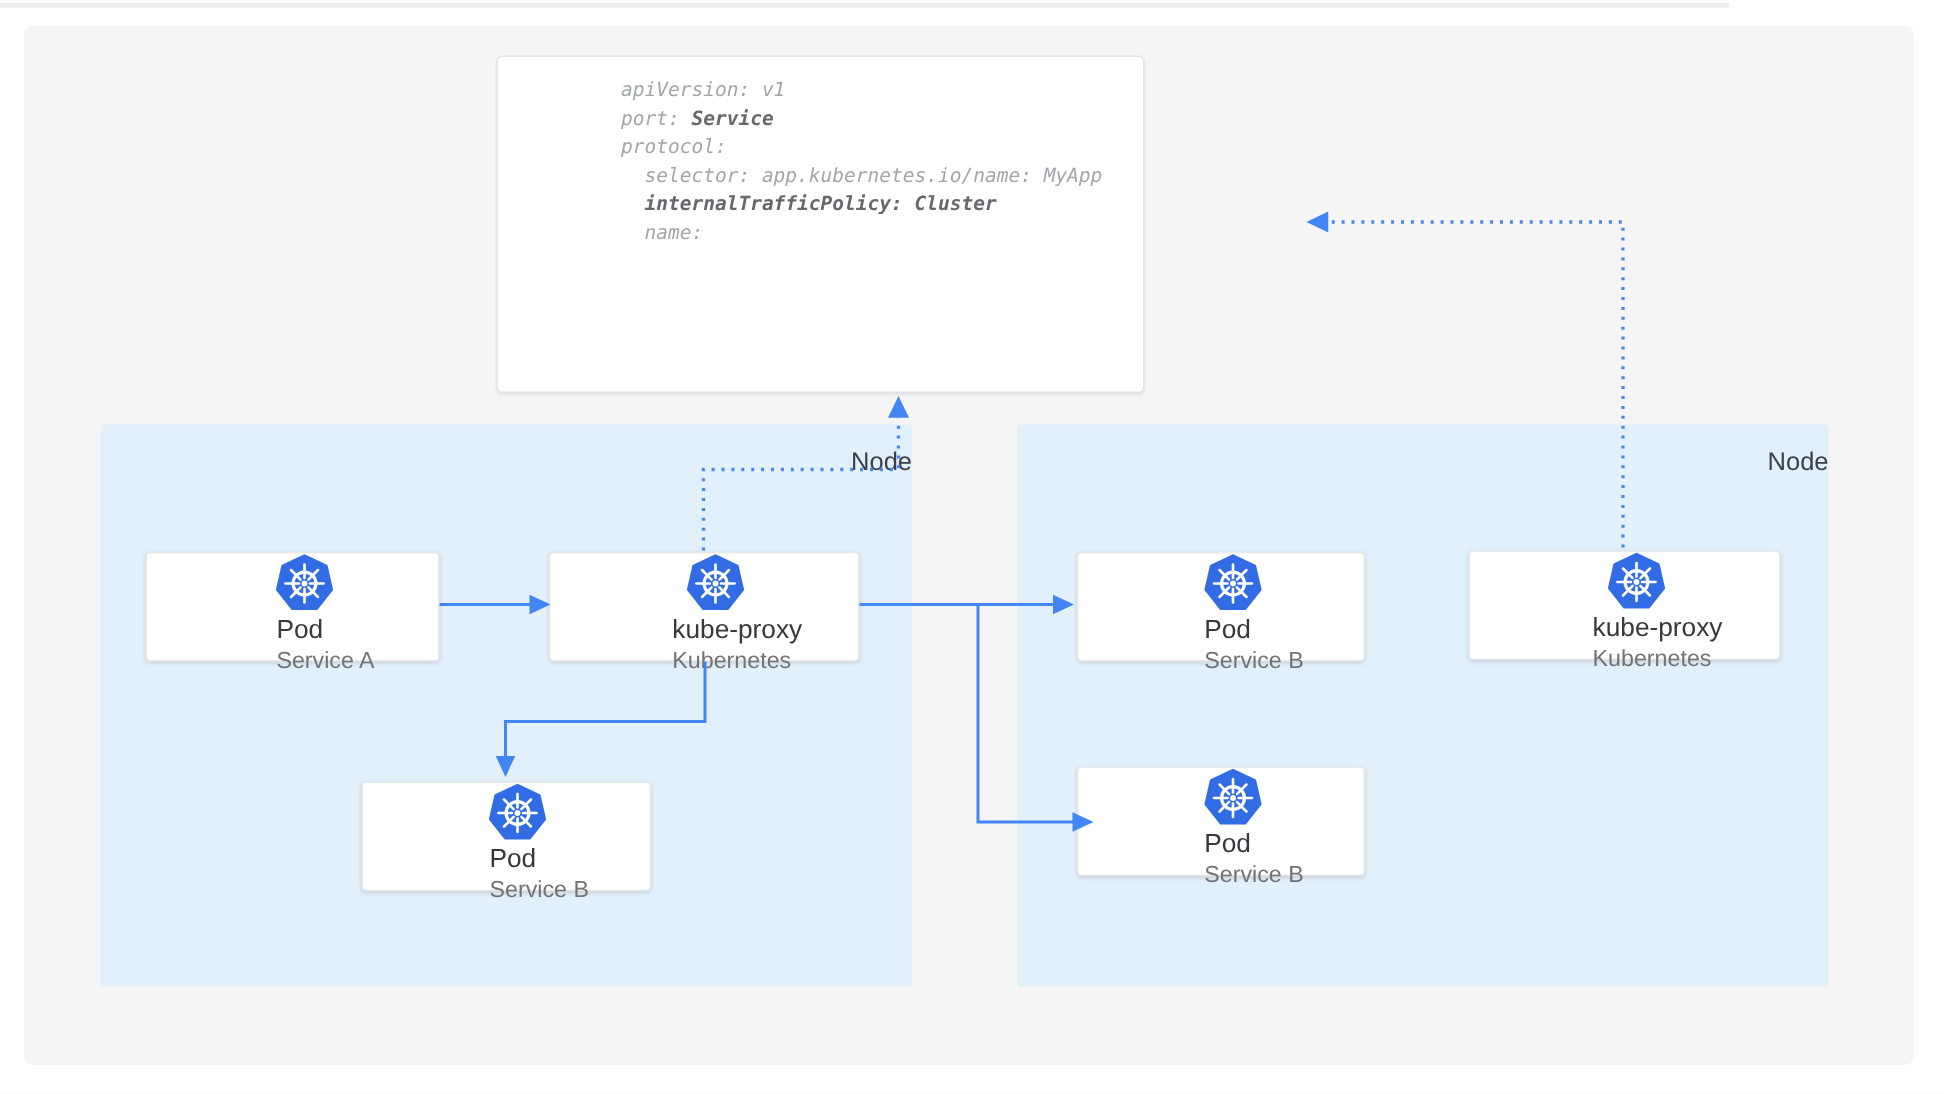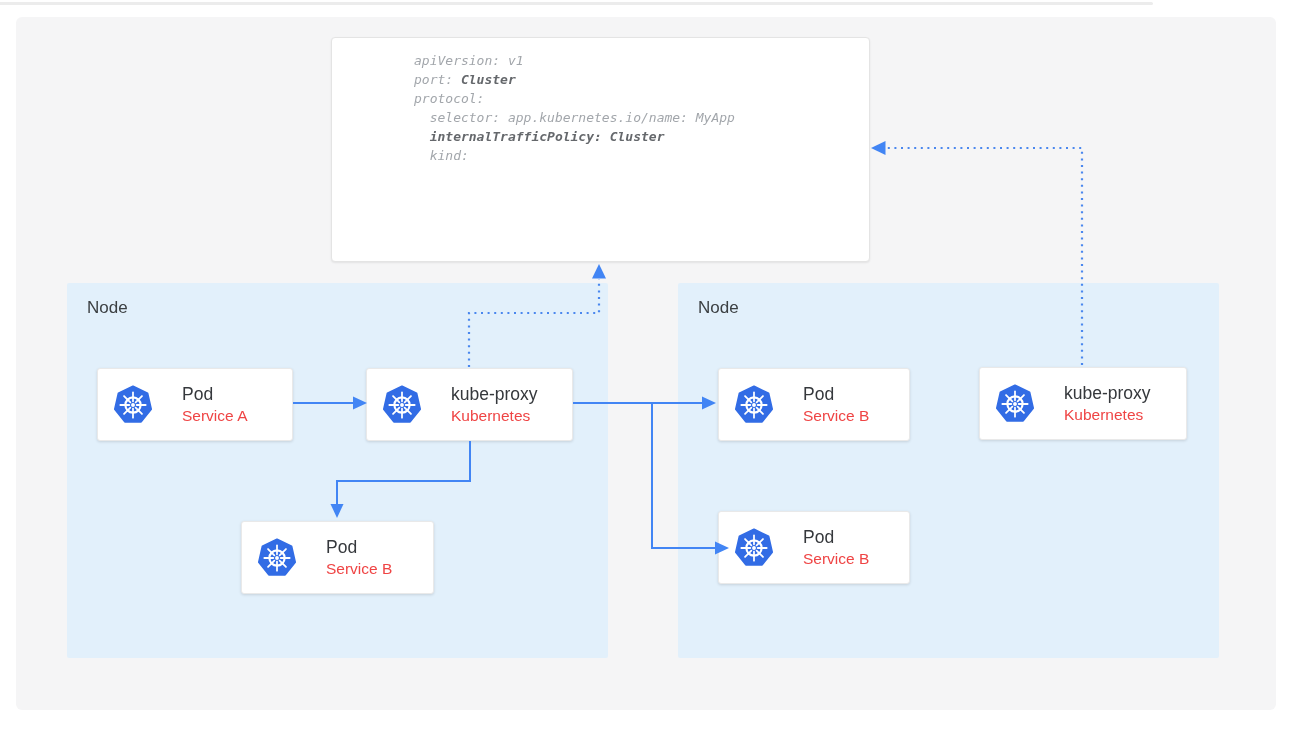--- a/index.html
+++ b/index.html
@@ -5,47 +5,47 @@
   html,body{margin:0;padding:0;}
   body{
     width:1296px;height:729px;position:relative;overflow:hidden;
     background:#ffffff;font-family:"Liberation Sans",sans-serif;
   }
   .top-line{position:absolute;left:0;top:2px;width:1153px;height:3px;background:#ececec;border-radius:0 2px 2px 0;}
   .canvas{position:absolute;left:16px;top:17px;width:1260px;height:693px;background:#f5f5f6;border-radius:6px;}
 
   
   .yaml-card{
-    position:absolute;left:331px;top:37px;width:539px;height:225px;box-sizing:border-box;
+    position:absolute;left:331px;top:37px;width:432px;height:225px;box-sizing:border-box;
     background:#ffffff;border:1px solid #e4e4e4;border-radius:4px;
     box-shadow:0 1px 2px rgba(0,0,0,.08);
     padding:13px 8px 0 82px;z-index:2;
   }
   .yline{
     font-family:"DejaVu Sans Mono","Liberation Mono",monospace;
     font-style:italic;font-size:13px;line-height:19px;color:#a2a6ab;white-space:pre;
   }
   .yline b{color:#65686c;font-weight:bold;}
 
   
   .node{position:absolute;background:#e2f0fb;border-radius:2px;z-index:1;}
   .node-left{left:67px;top:283px;width:541px;height:375px;}
   .node-right{left:678px;top:283px;width:541px;height:375px;}
-  .node-label{padding:15px 0 0 20px;font-size:17px;color:#3c4043;}
+  .node-label{padding:15px 0 0 20px;font-size:17px;color:#3c4043;text-align:right;}
 
   
   .ecard{
     position:absolute;height:73px;box-sizing:border-box;background:#ffffff;
     border:1px solid #e9e9e9;border-radius:3px;box-shadow:0 1px 3px rgba(0,0,0,.13);
-    display:flex;align-items:center;padding-left:15px;z-index:2;
+    display:flex;align-items:center;padding-left:15px;z-index:2;flex-direction:column;
   }
   .ecard .k8s{width:40px;height:40px;flex:0 0 40px;}
   .ecard .txt{margin-left:29px;}
   .title{font-size:17.5px;color:#35383c;line-height:21px;}
-  .subtitle{font-size:15.5px;color:#ef4444;line-height:21px;}
+  .subtitle{font-size:15.5px;color:#737373;line-height:21px;}
 
   #card-pod-a{left:97px;top:368px;width:196px;}
   #card-kp-left{left:366px;top:368px;width:207px;}
   #card-pod-b-left{left:241px;top:521px;width:193px;}
   #card-pod-b-r1{left:718px;top:368px;width:192px;}
   #card-pod-b-r2{left:718px;top:511px;width:192px;}
   #card-kp-right{left:979px;top:367px;width:208px;}
 
   
   .connectors{position:absolute;left:0;top:0;width:1296px;height:729px;z-index:3;pointer-events:none;}
@@ -80,25 +80,25 @@
 
 <div class="node node-left">
   <div class="node-label">Node</div>
 </div>
 <div class="node node-right">
   <div class="node-label">Node</div>
 </div>
 
 <div class="yaml-card">
   <div class="yline"><span>apiVersion: v1</span><b></b></div>
-  <div class="yline"><span>port: </span><b>Cluster</b></div>
+  <div class="yline"><span>port: </span><b>Service</b></div>
   <div class="yline"><span>protocol:</span><b></b></div>
   <div class="yline"><span>  selector: app.kubernetes.io/name: MyApp</span><b></b></div>
   <div class="yline"><span>  </span><b>internalTrafficPolicy: Cluster</b></div>
-  <div class="yline"><span>  kind:</span><b></b></div>
+  <div class="yline"><span>  name:</span><b></b></div>
 </div>
 
 <div class="ecard" id="card-pod-a">
   <svg class="k8s">
       <use href="#k8s-logo"></use>
     </svg>
   <div class="txt">
     <div class="title">Pod</div>
     <div class="subtitle">Service A</div>
   </div>

